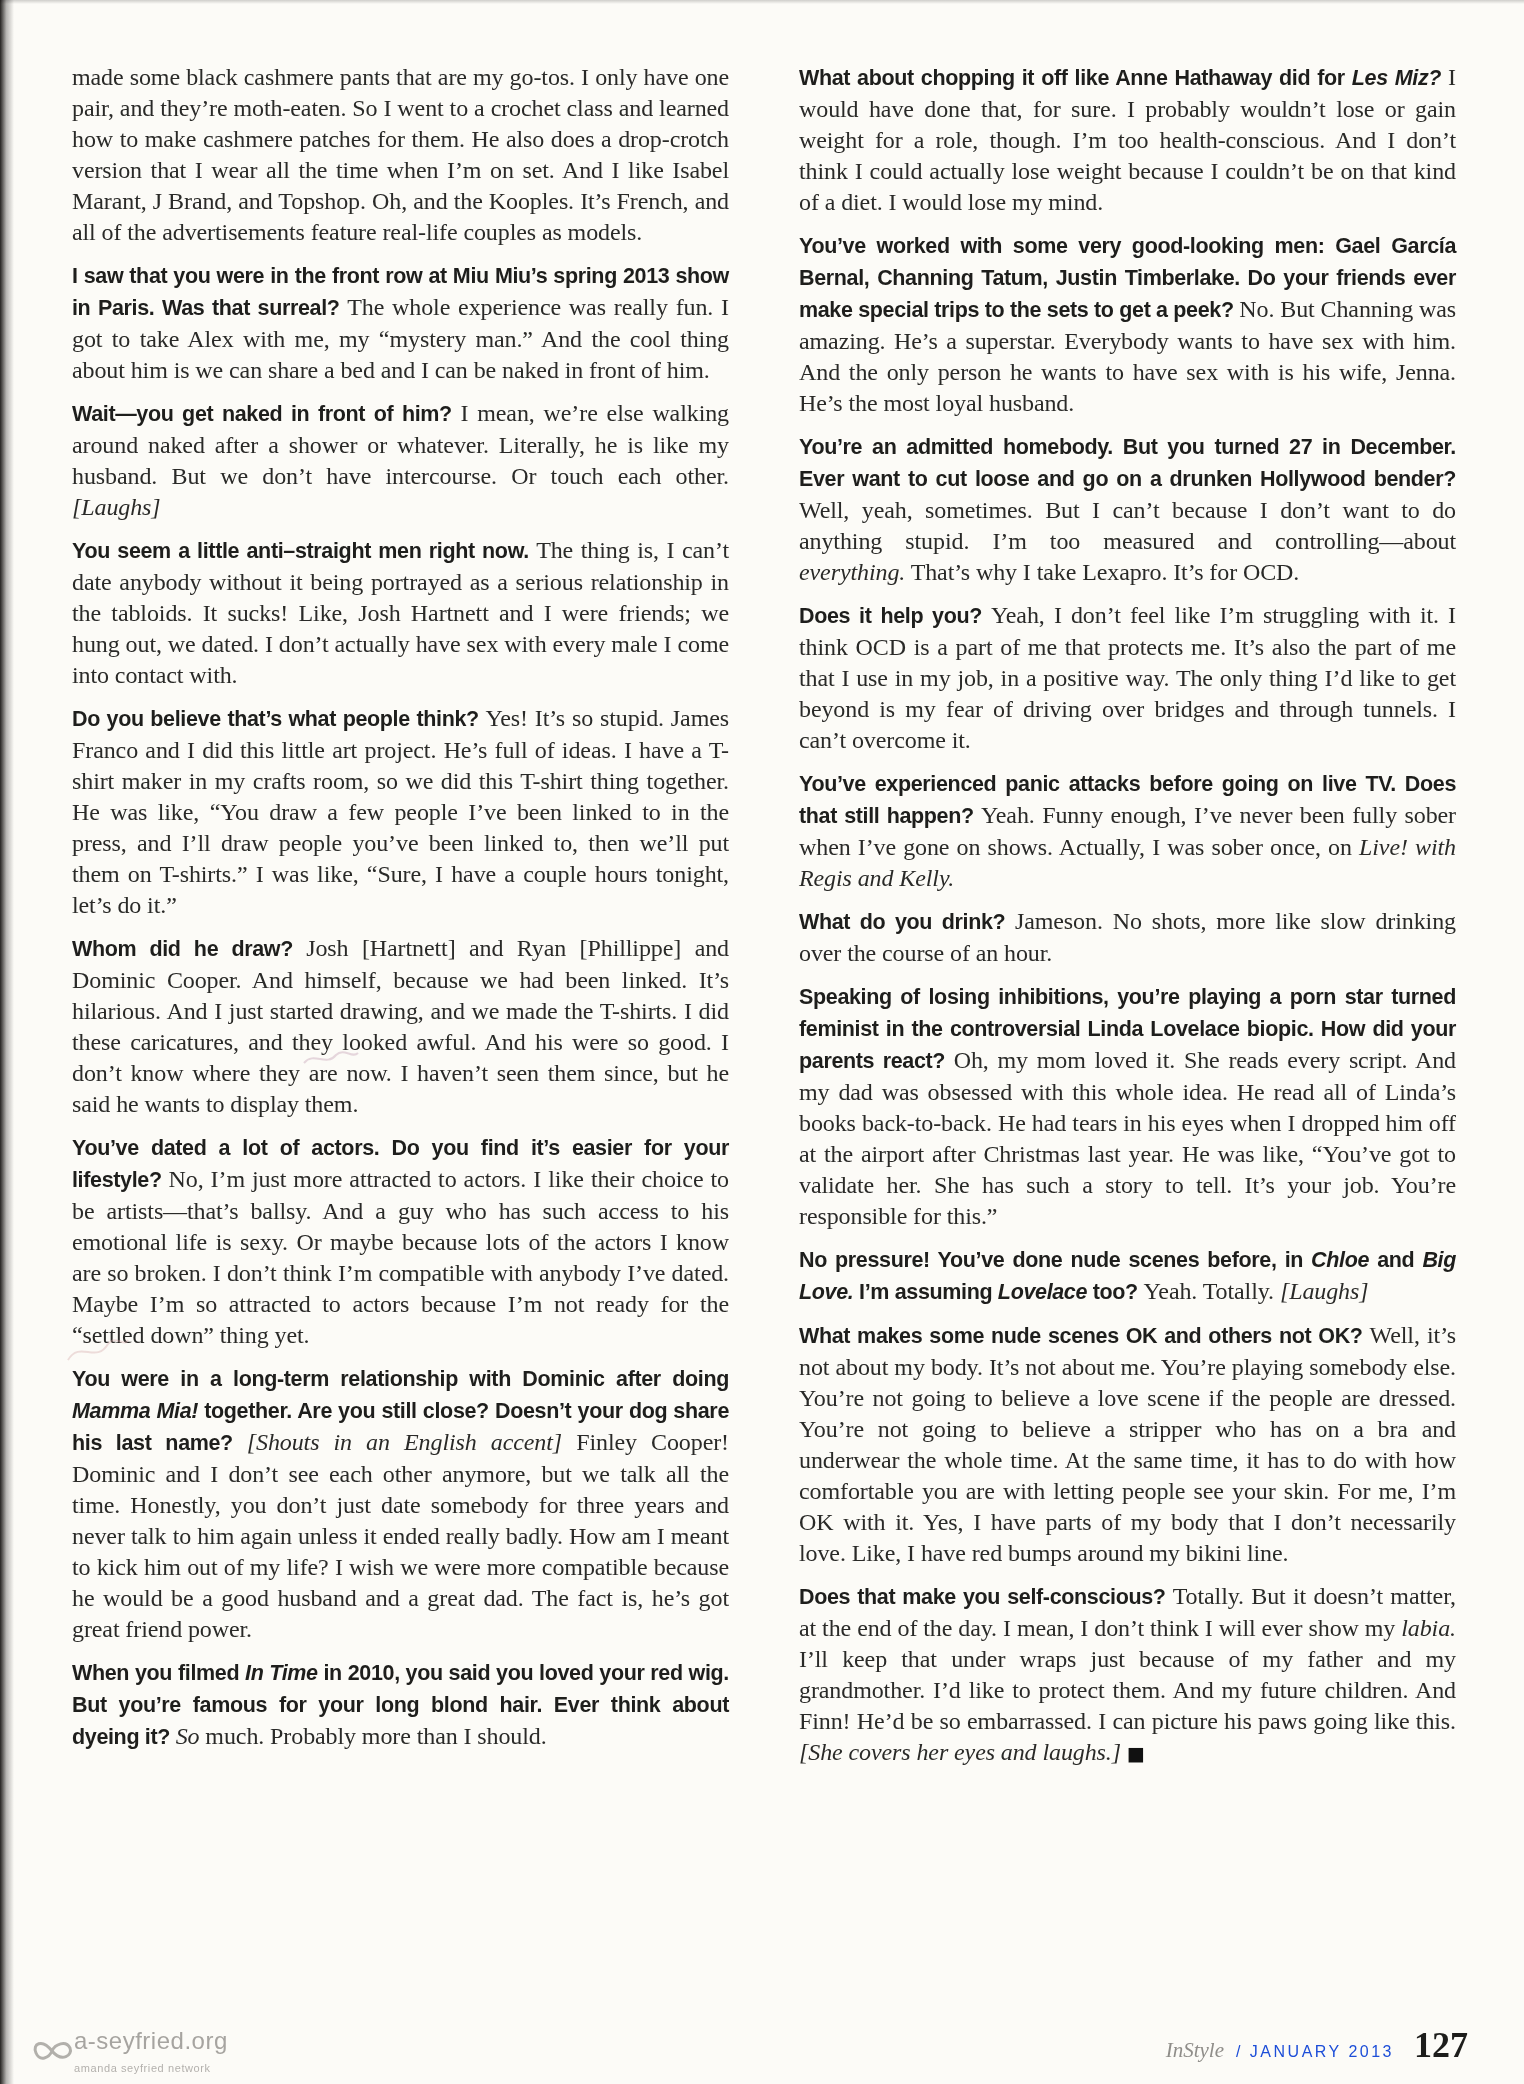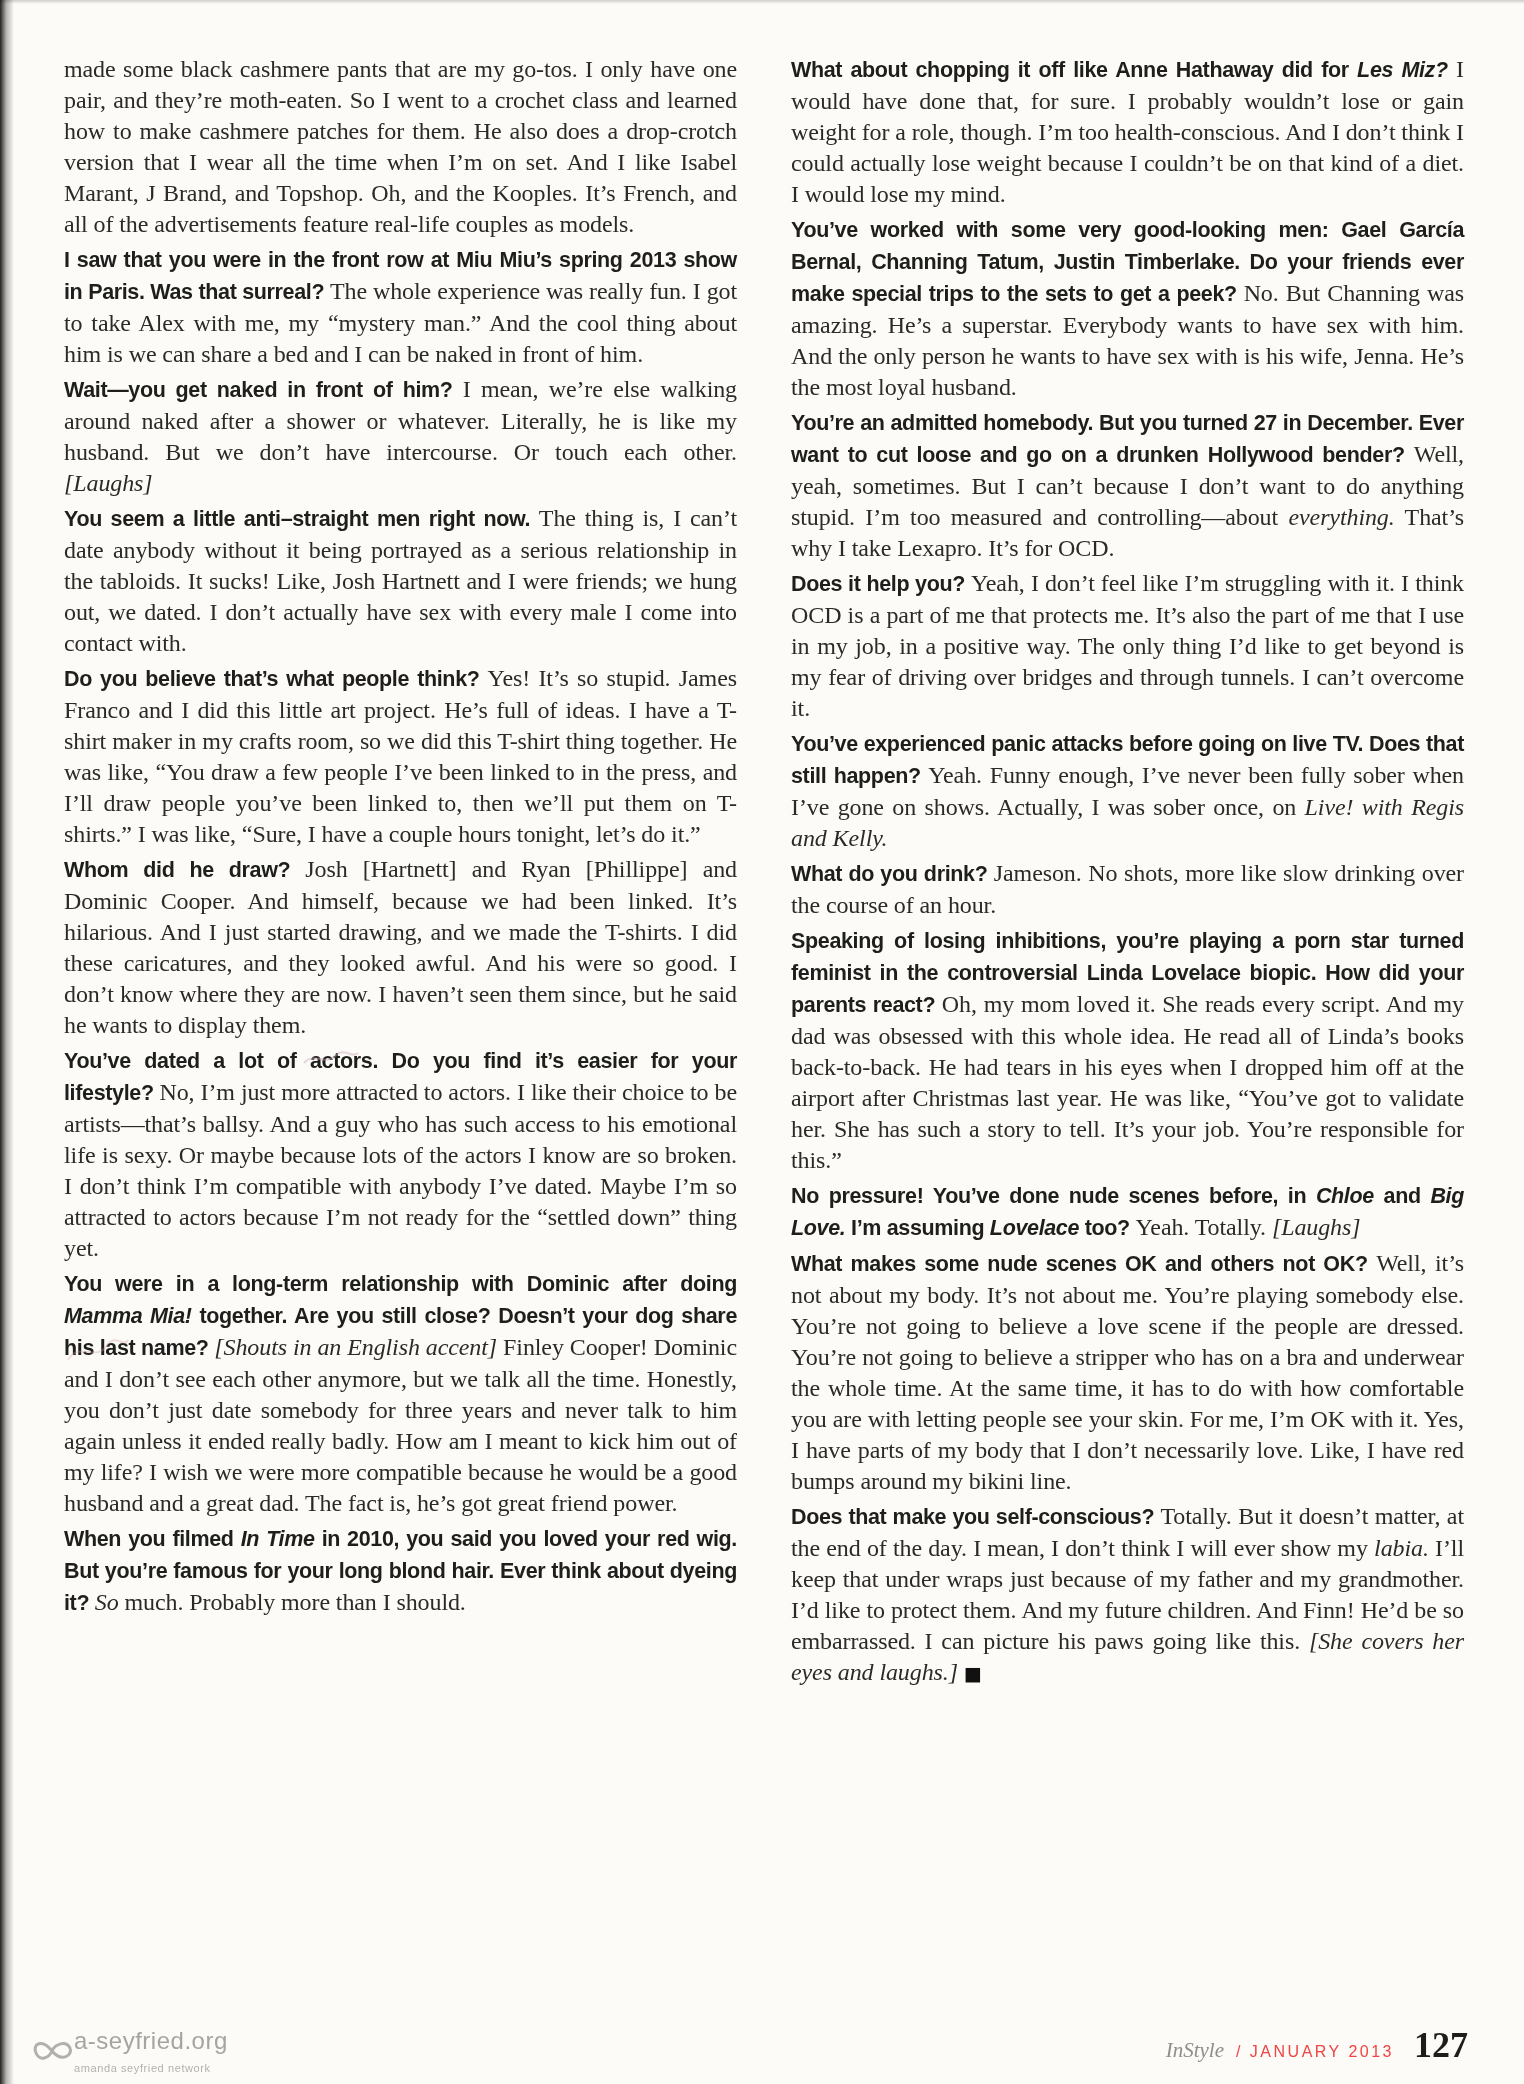--- a/index.html
+++ b/index.html
@@ -20,21 +20,21 @@
     position:absolute;top:0;left:0;right:0;height:4px;
     background:linear-gradient(to bottom, rgba(0,0,0,0.18), rgba(0,0,0,0));
     z-index:5;
   }
   .content{
     position:absolute;top:50px;left:60px;right:56px;
     display:flex;gap:46px;
   }
   .col{width:681px;}
   .para{
-    margin:4px;
+    margin:12px;
     text-align:justify;
     font-size:24px;
     line-height:31px;
     letter-spacing:-0.1px;
   }
   .seg-a{font-family:"Liberation Serif", serif;}
   .seg-ai{font-family:"Liberation Serif", serif;font-style:italic;}
   .seg-q{font-family:"Liberation Sans", sans-serif;font-weight:bold;font-size:21.5px;letter-spacing:-0.35px;color:#1e1e1c;}
   .seg-qi{font-family:"Liberation Sans", sans-serif;font-weight:bold;font-style:italic;font-size:21.5px;letter-spacing:-0.35px;color:#1e1e1c;}
   .seg-end{font-family:"DejaVu Sans", sans-serif;font-size:19px;color:#111;}
@@ -59,21 +59,21 @@
   .folio{
     position:absolute;right:56px;bottom:18px;
     display:flex;align-items:baseline;gap:12px;
   }
   .folio .mag{
     font-family:"Liberation Serif", serif;font-style:italic;
     font-size:21px;color:#8f8d89;
   }
   .folio .issue{
     font-family:"Liberation Sans", sans-serif;
-    font-size:16px;letter-spacing:2.5px;color:#ef4444;
+    font-size:16px;letter-spacing:2.5px;color:#1d4ed8;
   }
   .folio .pageno{
     font-family:"Liberation Serif", serif;font-weight:bold;
     font-size:36px;color:#1d1d1b;margin-left:8px;
   }
   .scan-mark{position:absolute;z-index:4;pointer-events:none;}
 </style>
 </head>
 <body>
 

